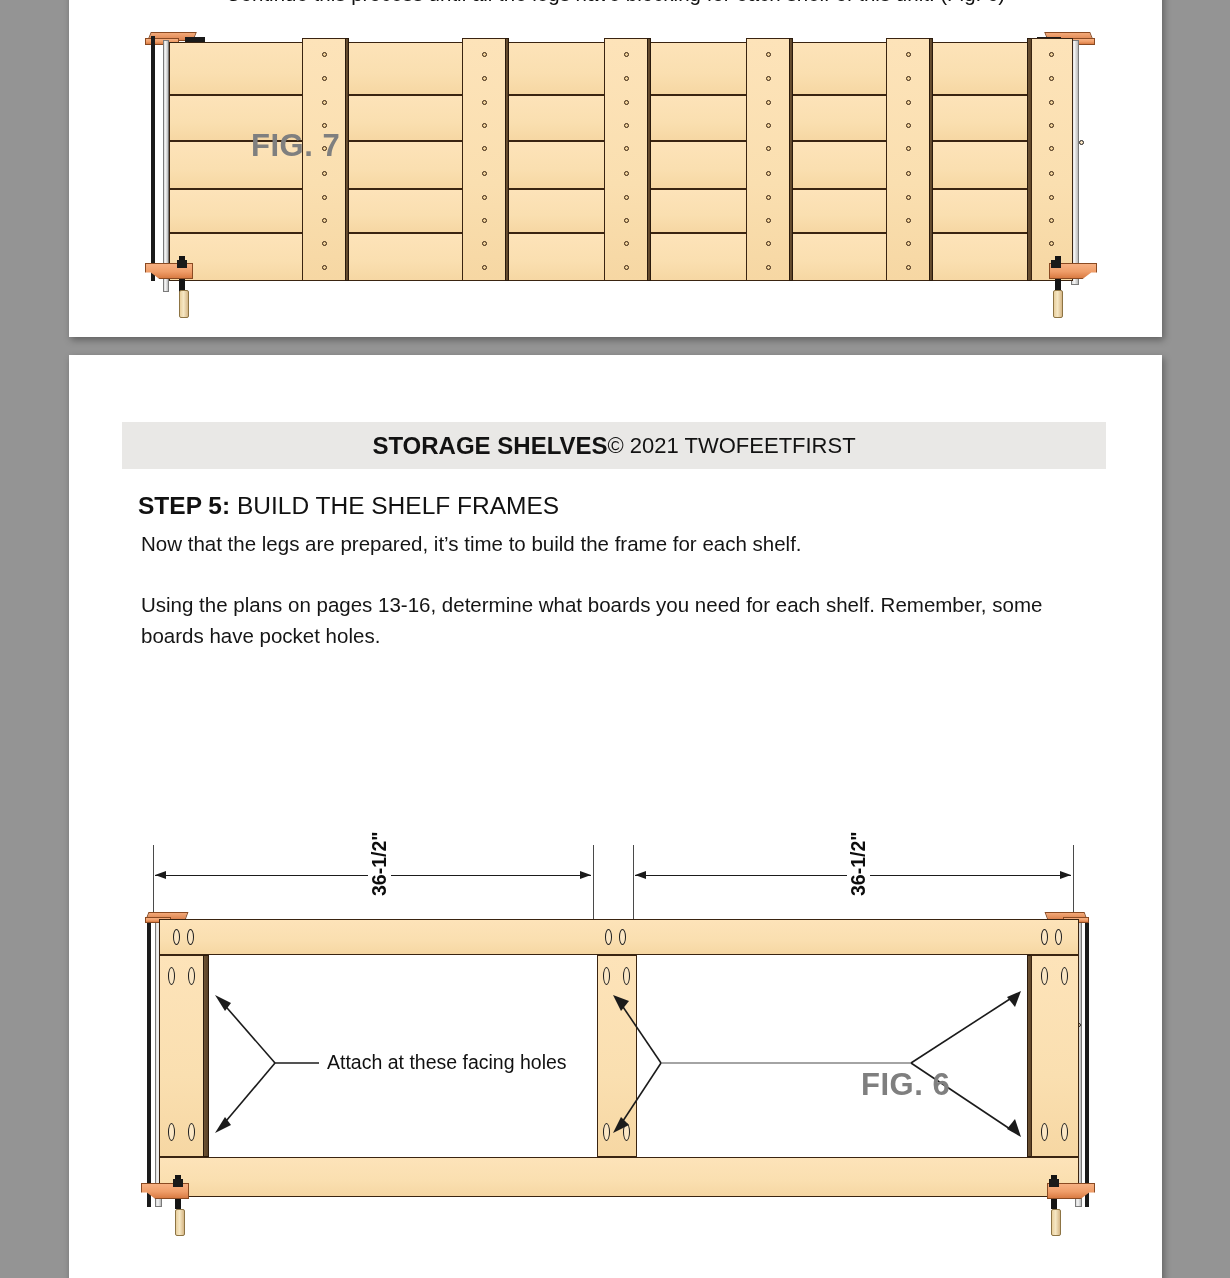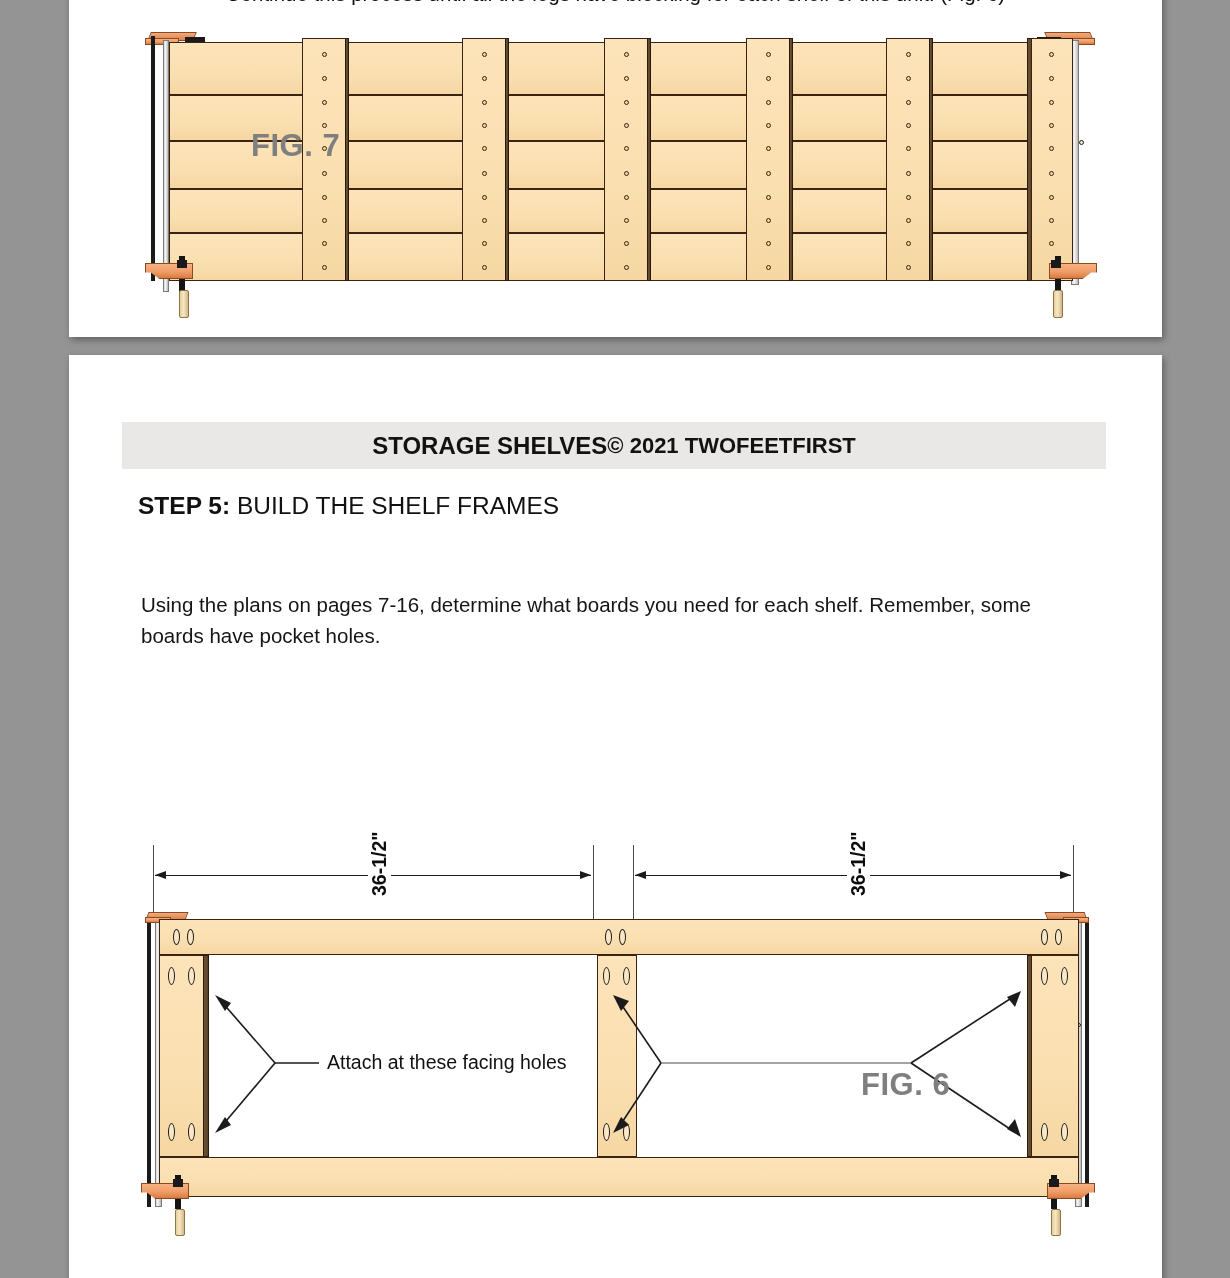--- a/index.html
+++ b/index.html
@@ -79,21 +79,21 @@
   #fig7-label{ left:110px; top:100px; }
   #fig8-label{ left:720px; top:222px; }
 
   
   .band{
     position:absolute; left:53px; top:67px; width:984px; height:47px;
     background:#E9E8E6;
     display:flex; align-items:center; justify-content:center;
   }
   .band-title{ font-size:24px; font-weight:bold; color:#121212; white-space:nowrap; }
-  .band-sub{ font-size:22px; font-weight:bold; color:#121212; white-space:nowrap; }
+  .band-sub{ font-size:22px; font-weight:normal; color:#121212; white-space:nowrap; }
 
   
   .step-head{
     position:absolute; left:69px; top:137px;
     font-size:24.5px; color:#111; white-space:nowrap;
   }
   .step-head b{ font-weight:bold; }
   .step-head span.rest{ font-weight:bold; }
 
   .body-text{
@@ -254,21 +254,22 @@
 
     <div class="band">
       <span class="band-title">STORAGE SHELVES</span>
       <span class="band-sub"> © 2021 TWOFEETFIRST</span>
     </div>
 
     <div class="step-head">
       <b>STEP 5:</b><span class="rest" style="font-weight:normal"> BUILD THE SHELF FRAMES</span>
     </div>
 
-    <div class="body-text" id="p2">Using the plans on pages 7-16, determine what boards you need for each shelf. Remember, some boards have pocket holes.</div>
+    <div class="body-text" id="p1">Now that the legs are prepared, it’s time to build the frame for each shelf.</div>
+    <div class="body-text" id="p2">Using the plans on pages 13-16, determine what boards you need for each shelf. Remember, some boards have pocket holes.</div>
 
     <div class="fig8-wrap">
 
       <div class="extline" style="left:12px;  top:0px; height:78px;"></div>
       <div class="extline" style="left:452px; top:0px; height:78px;"></div>
       <div class="extline" style="left:492px; top:0px; height:78px;"></div>
       <div class="extline" style="left:932px; top:0px; height:78px;"></div>
 
       <div class="dimline" style="left:14px; top:30px; width:436px;"></div>
       <div class="arrow-l" style="left:14px; top:25.5px;"></div>

